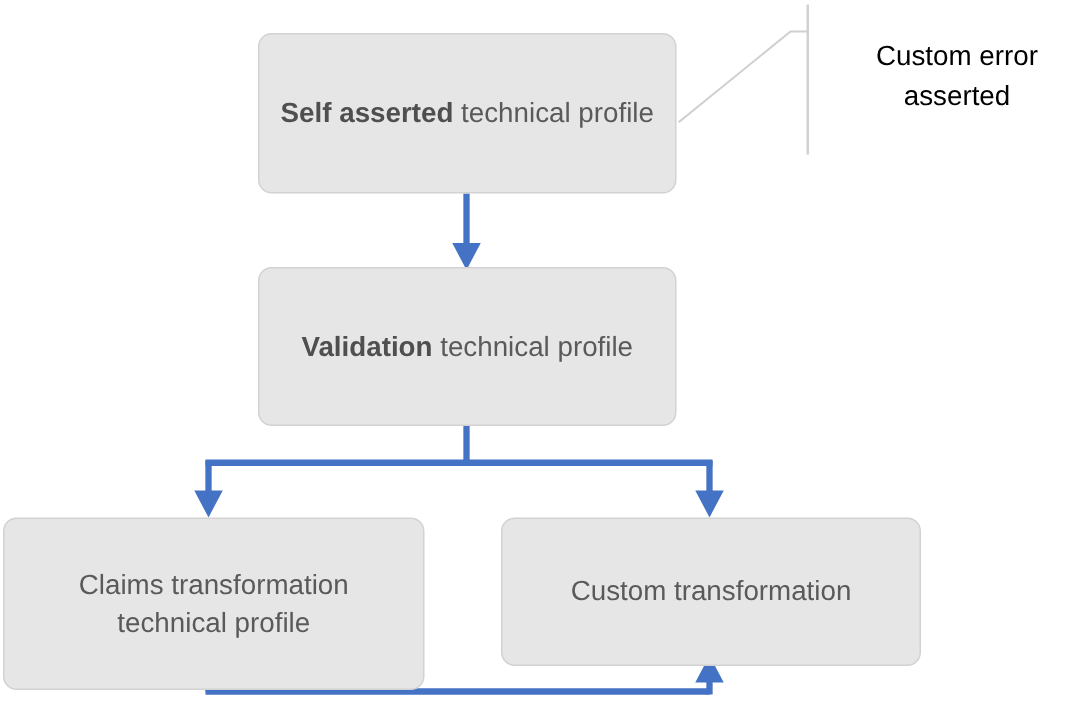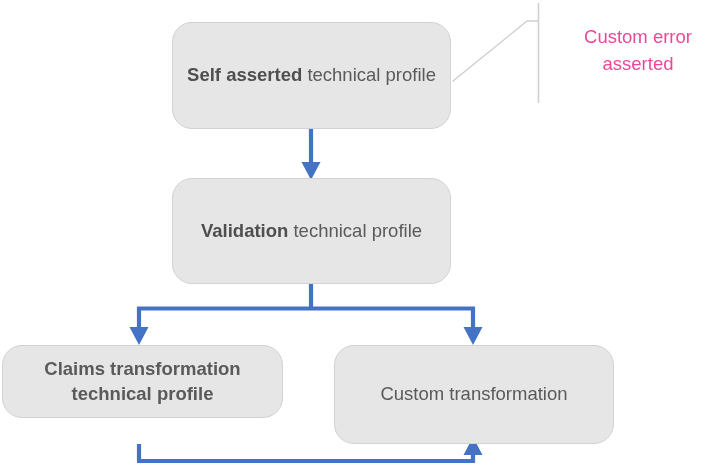--- a/index.html
+++ b/index.html
@@ -30,21 +30,21 @@
     width: 727px;
     height: 470px;
     pointer-events: none;
   }
 
   .node-box {
     position: absolute;
     box-sizing: border-box;
     background: #e6e6e6;
     border: 1px solid #d2d2d2;
-    border-radius: 20px;
+    border-radius: 9px;
     display: flex;
     align-items: center;
     justify-content: center;
     text-align: center;
     color: #5a5a5a;
     font-size: 18.5px;
     line-height: 1.32;
     padding: 4px 14px;
   }
 
@@ -69,38 +69,37 @@
     left: 172px;
     top: 178px;
     width: 279px;
     height: 106px;
   }
 
   #node-claims-transformation-technical-profile {
     left: 2px;
     top: 345px;
     width: 281px;
-    height: 73px;
-    font-weight: bold;
+    height: 115px;
   }
 
   #node-claims-transformation {
     left: 334px;
     top: 345px;
     width: 280px;
     height: 99px;
   }
 
   #callout-label {
     position: absolute;
     left: 552px;
     top: 24px;
     width: 172px;
     text-align: center;
-    color: #ec4899;
+    color: #000000;
     font-size: 18.5px;
     line-height: 1.45;
   }
 </style>
 </head>
 <body>
 
 <div id="diagram-canvas">
 
   <svg class="svg-layer" viewBox="0 0 727 470" width="727" height="470" xmlns="http://www.w3.org/2000/svg">

